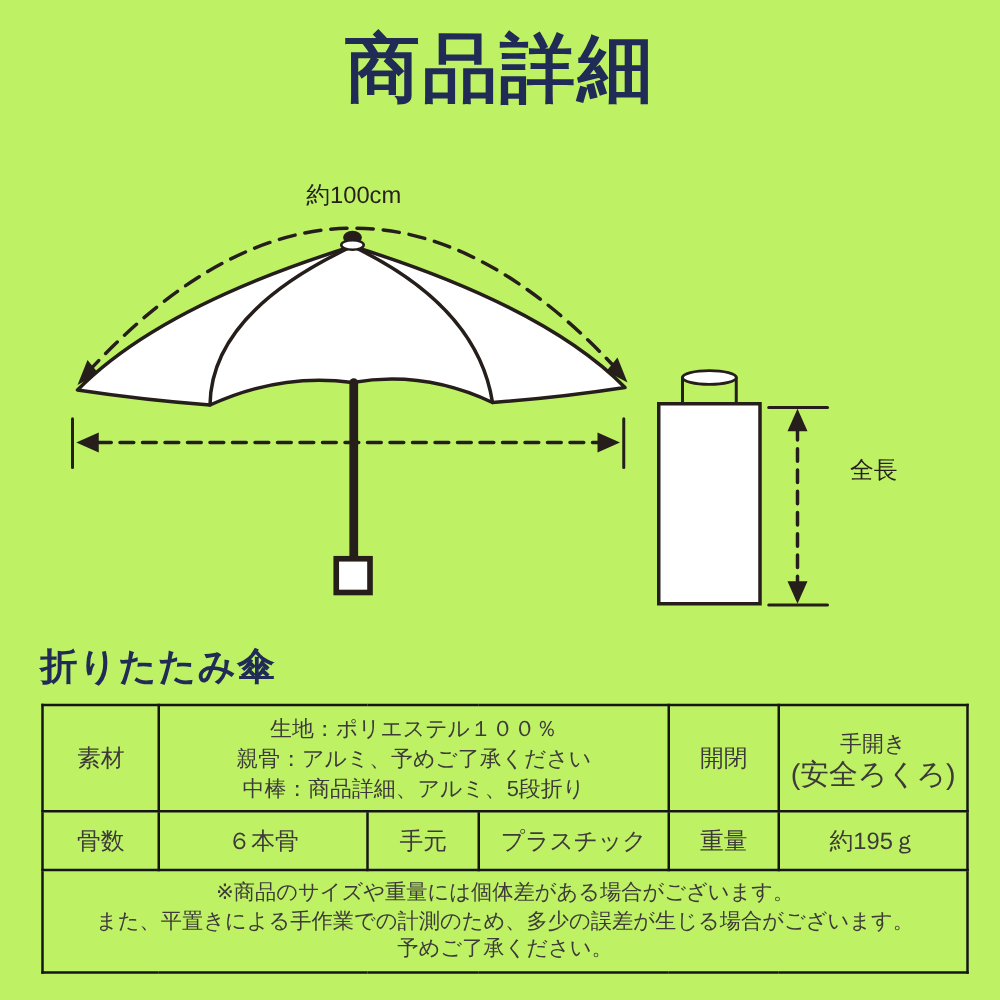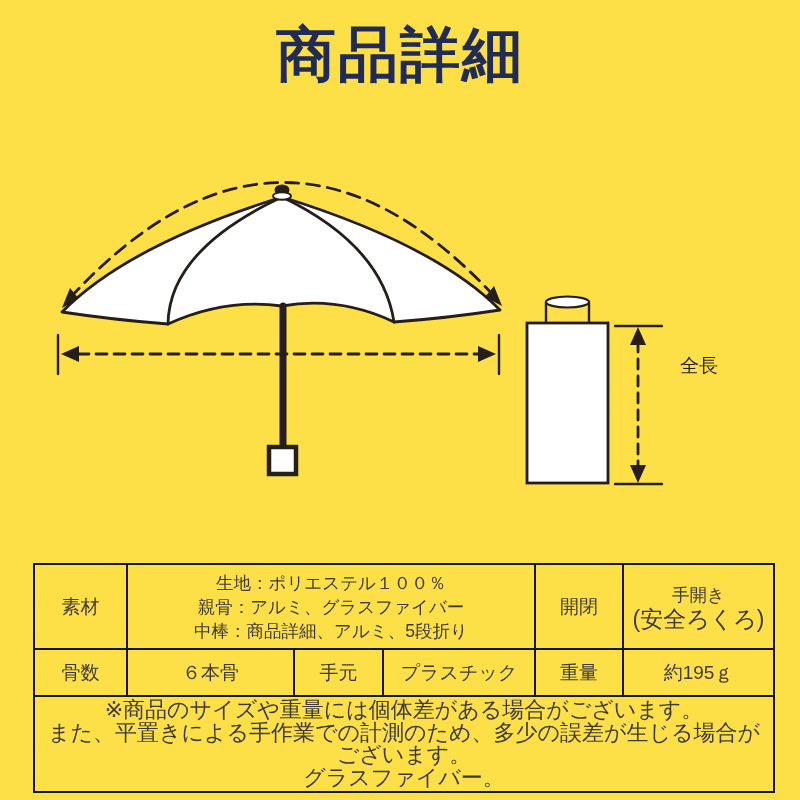--- a/index.html
+++ b/index.html
@@ -1,57 +1,57 @@
 <!DOCTYPE html>
 <html><head>
 <meta charset="utf-8">
 <style>
   html,body{margin:0;padding:0;background:#ffffff;}
   .page{
-    position:relative;width:800px;height:800px;background:#fde047;
+    position:relative;width:800px;height:800px;background:#bef264;
     overflow:hidden;
     font-family:"Liberation Sans","DejaVu Sans",sans-serif;
     color:#3d3a39;
   }
   
   .main-title{
     position:absolute;left:0;top:22px;width:800px;
     text-align:center;font-size:60px;font-weight:900;
     letter-spacing:2px;color:#202c55;line-height:66px;margin:0;
   }
   
   .diagram-svg{position:absolute;left:0;top:130px;}
   .diag-label{
     position:absolute;text-align:center;color:#272220;
     font-size:19px;line-height:22px;font-weight:400;
   }
   .arc-label{left:223px;top:146px;width:120px;}
   .diameter-label{left:143px;top:364px;width:120px;}
-  .length-label{left:638px;top:355px;width:122px;}
+  .length-label{left:638px;top:366px;width:122px;}
   
   .section-heading{
     position:absolute;left:32px;top:513px;margin:0;
     font-size:30px;font-weight:900;color:#202c55;letter-spacing:1px;
   }
   
   table.spec{
     position:absolute;left:33px;top:563px;width:740px;
     border-collapse:collapse;table-layout:fixed;
     font-size:19px;color:#3d3a39;
   }
   table.spec td{
     border:2px solid #161616;box-sizing:border-box;
     vertical-align:middle;text-align:center;padding:2px 4px;
   }
   tr.r1 td{height:85px;}
   tr.r2 td{height:47px;text-align:center;}
   td.multiline{font-size:17.5px;line-height:24px;}
   td.left{text-align:left;padding-left:12px;}
   td.notes{
-    text-align:left;font-size:22px;line-height:22.5px;
+    text-align:left;font-size:17px;line-height:22.5px;
     padding:9px 12px 11px 12px;height:82px;vertical-align:top;
   }
   .paren-line{font-size:23px;}
 </style>
 </head>
 <body>
 
 <div class="page">
 
   <h1 class="main-title">商品詳細</h1>
@@ -97,63 +97,65 @@
       <g>
         <line x1="615" y1="196" x2="662" y2="196" stroke-width="2.4"></line>
         <line x1="615" y1="354" x2="662" y2="354" stroke-width="2.4"></line>
         <line x1="638" y1="212" x2="638" y2="338" stroke-width="2.8" stroke-dasharray="10,7"></line>
         <polygon points="638,197 630,215 646,215" fill="#251e1b" stroke="none"></polygon>
         <polygon points="638,353 630,335 646,335" fill="#251e1b" stroke="none"></polygon>
       </g>
     </g>
   </svg>
 
+  <div class="diag-label arc-label">約100cm</div>
 
   <div class="diag-label diameter-label">
   </div>
 
   <div class="diag-label length-label">
     <div>全長</div>
   </div>
 
+  <h2 class="section-heading">折りたたみ傘</h2>
 
   <table class="spec">
     <colgroup>
       <col style="width:93px">
         <col style="width:167px">
         <col style="width:89px">
       <col style="width:152px">
         <col style="width:88px">
         <col style="width:151px">
     </colgroup>
     <tbody>
       <tr class="r1">
         <td>素材</td>
         <td colspan="3" class="multiline left">
           <div>生地：ポリエステル１００％</div>
-          <div>親骨：アルミ、グラスファイバー</div>
+          <div>親骨：アルミ、予めご了承ください</div>
           <div>中棒：商品詳細、アルミ、5段折り</div>
         </td>
         <td>開閉</td>
         <td class="multiline">
           <div>手開き</div>
           <div class="paren-line">(安全ろくろ)</div>
         </td>
       </tr>
       <tr class="r2">
         <td>骨数</td>
         <td>６本骨</td>
         <td>手元</td>
         <td>プラスチック</td>
         <td>重量</td>
         <td>約195ｇ</td>
       </tr>
       <tr class="r3">
         <td colspan="6" class="notes">
           <div>※商品のサイズや重量には個体差がある場合がございます。</div>
           <div>また、平置きによる手作業での計測のため、多少の誤差が生じる場合がございます。</div>
-          <div>グラスファイバー。</div>
+          <div>予めご了承ください。</div>
         </td>
       </tr>
     </tbody>
   </table>
 
 </div>
 
 </body></html>

